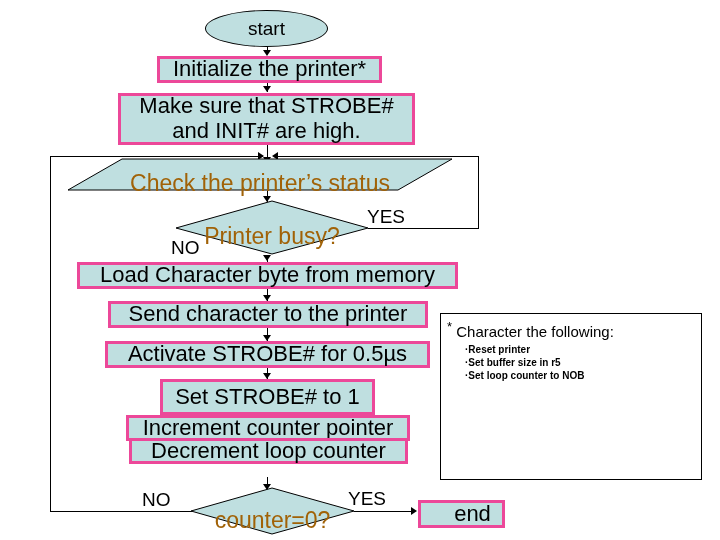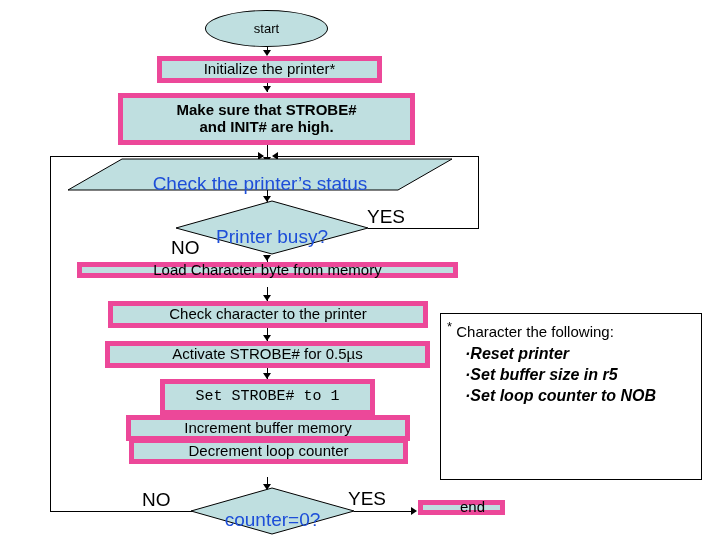--- a/index.html
+++ b/index.html
@@ -9,44 +9,44 @@
     color:#000000;
     overflow:hidden;
   }
   #canvas{position:relative;width:720px;height:540px;background:#fff;}
 
   
   .node{position:absolute;box-sizing:border-box;}
 
   .proc{
     background:#bfdfe0;
-    border:5px solid #ec4899;
+    border:3px solid #ec4899;
     display:flex;align-items:center;justify-content:center;
     text-align:center;
-    font-size:15px;
+    font-size:22px;
     line-height:1.12;
     color:#000;
     white-space:pre-line;
   }
 
   .terminator{
     background:#bfdfe0;
     border:1px solid #000;
     border-radius:50%;
     display:flex;align-items:center;justify-content:center;
-    font-size:13px;
+    font-size:19px;
   }
 
   
   .shape-wrap{position:absolute;}
   .shape-wrap svg{display:block;overflow:visible;}
   .shape-label{
     position:absolute;inset:0;
     display:flex;align-items:center;justify-content:center;
-    font-size:19px;color:#1d4ed8;pointer-events:none;margin-top:17px;
+    font-size:23px;color:#a16207;pointer-events:none;margin-top:17px;
   }
 
   
   .ln{position:absolute;background:#000;}
   .ln.h{height:1px;}
   .ln.v{width:1px;}
 
   .arrowhead{position:absolute;width:0;height:0;}
   .arrowhead.down{
     border-left:4px solid transparent;
@@ -74,21 +74,21 @@
     border:1px solid #000;
     background:#fff;
     box-sizing:border-box;
     font-size:15px;
     line-height:1.32;
     padding:4px 6px 4px 6px;
   }
   .note-title{font-size:15px;margin:0 0 1px 0;}
   .note-title .star{font-size:13px;vertical-align:super;}
   .note ul{list-style:none;margin:0;padding:0 0 0 18px;}
-  .note li{font-weight:bold;font-size:16px;white-space:pre-line;font-style:italic;}
+  .note li{font-weight:bold;font-size:10px;white-space:pre-line;}
   .note li::before{content:"\00B7 ";font-weight:bold;}
   .note li.cont::before{content:"";}
   .note li.cont{padding-left:10px;}
 </style>
 </head>
 <body>
 
 <div id="canvas">
 
   <div class="ln v" style="left:267px;top:46px;height:8px;"></div>
@@ -138,21 +138,21 @@
   <div class="arrowhead right" style="left:411px;top:507px;"></div>
 
   <div class="node terminator" style="left:205px;top:10px;width:123px;height:37px;">
     <span>start</span>
   </div>
 
   <div class="node proc" style="left:157px;top:56px;width:225px;height:27px;">
     <span>Initialize the printer*</span>
   </div>
 
-  <div class="node proc" style="left:118px;top:93px;width:297px;height:52px;font-weight:bold;">
+  <div class="node proc" style="left:118px;top:93px;width:297px;height:52px;">
     <span>Make sure that STROBE#
 and INIT# are high.</span>
   </div>
 
   <div class="shape-wrap" style="left:68px;top:159px;width:384px;height:32px;">
     <svg width="384" height="32" viewBox="0 0 384 32">
       <polygon points="54,0 384,0 330,31 0,31" fill="#bfdfe0" stroke="#000" stroke-width="1"></polygon>
     </svg>
     <div class="shape-label">Check the printer’s status</div>
   </div>
@@ -160,55 +160,55 @@
   <div class="shape-wrap" style="left:175px;top:201px;width:194px;height:54px;">
     <svg width="194" height="54" viewBox="0 0 194 54">
       <polygon points="97,0 193,27 97,53 1,27" fill="#bfdfe0" stroke="#000" stroke-width="1"></polygon>
     </svg>
     <div class="shape-label" style="align-items:center;">Printer busy?</div>
   </div>
 
   <div class="edge-label" style="left:367px;top:206px;">YES</div>
   <div class="edge-label" style="left:171px;top:237px;">NO</div>
 
-  <div class="node proc" style="left:77px;top:262px;width:381px;height:16px;">
+  <div class="node proc" style="left:77px;top:262px;width:381px;height:27px;">
     <span>Load Character byte from memory</span>
   </div>
 
   <div class="node proc" style="left:108px;top:301px;width:320px;height:27px;">
-    <span>Check character to the printer</span>
+    <span>Send character to the printer</span>
   </div>
 
   <div class="node proc" style="left:105px;top:341px;width:325px;height:27px;align-items:center;">
     <span>Activate STROBE# for 0.5µs</span>
   </div>
 
-  <div class="node proc" style="left:160px;top:379px;width:215px;height:36px;font-family:Liberation Mono, monospace;">
+  <div class="node proc" style="left:160px;top:379px;width:215px;height:36px;">
     <span>Set STROBE# to 1</span>
   </div>
 
   <div class="node proc" style="left:126px;top:415px;width:284px;height:26px;">
-    <span>Increment buffer memory</span>
+    <span>Increment counter pointer</span>
   </div>
 
   <div class="node proc" style="left:129px;top:438px;width:279px;height:26px;">
     <span>Decrement loop counter</span>
   </div>
 
   <div class="shape-wrap" style="left:190px;top:488px;width:165px;height:47px;">
     <svg width="165" height="47" viewBox="0 0 165 47">
       <polygon points="82,0 164,23 82,46 1,23" fill="#bfdfe0" stroke="#000" stroke-width="1"></polygon>
     </svg>
     <div class="shape-label">counter=0?</div>
   </div>
 
   <div class="edge-label" style="left:348px;top:488px;">YES</div>
   <div class="edge-label" style="left:142px;top:489px;">NO</div>
 
-  <div class="node proc" style="left:418px;top:500px;width:87px;height:15px;padding-left:22px;">
+  <div class="node proc" style="left:418px;top:500px;width:87px;height:28px;padding-left:22px;">
     <span>end</span>
   </div>
 
   <div class="note" style="left:440px;top:313px;width:262px;height:167px;">
     <div class="note-title">
       <span class="star">*</span>
       <span>Character the following:</span>
     </div>
     <ul>
       <li>Reset printer</li>

